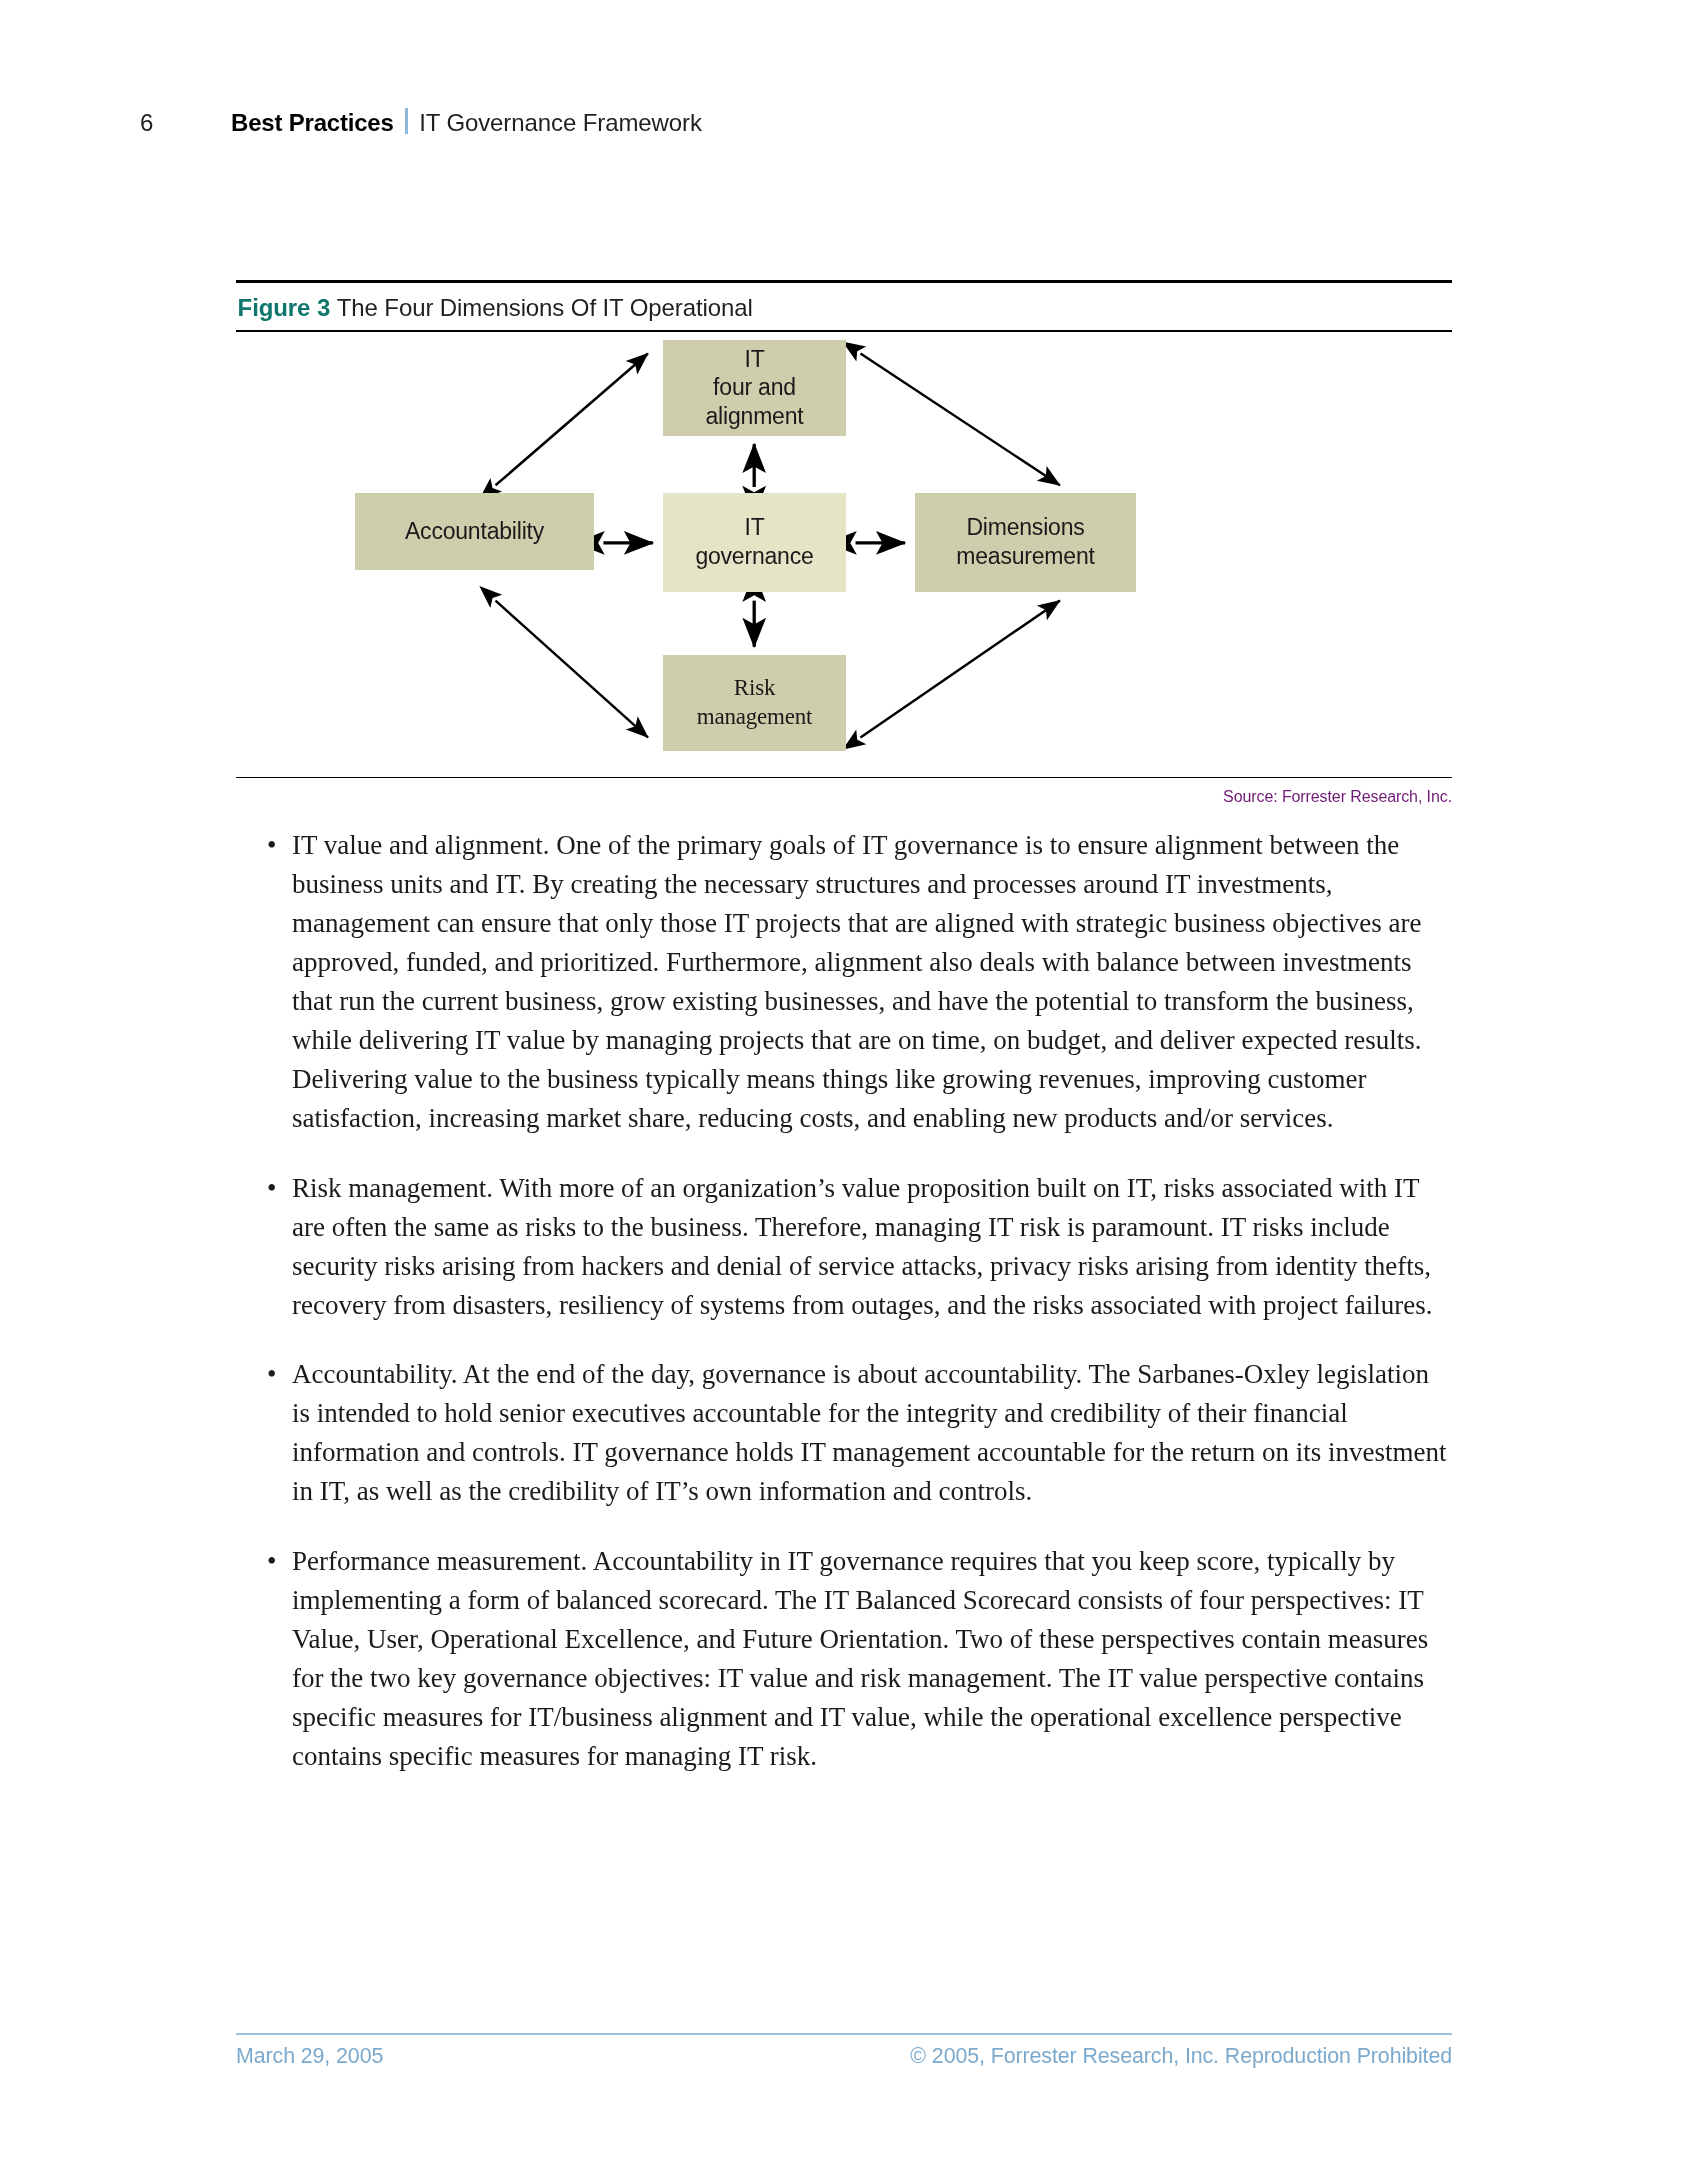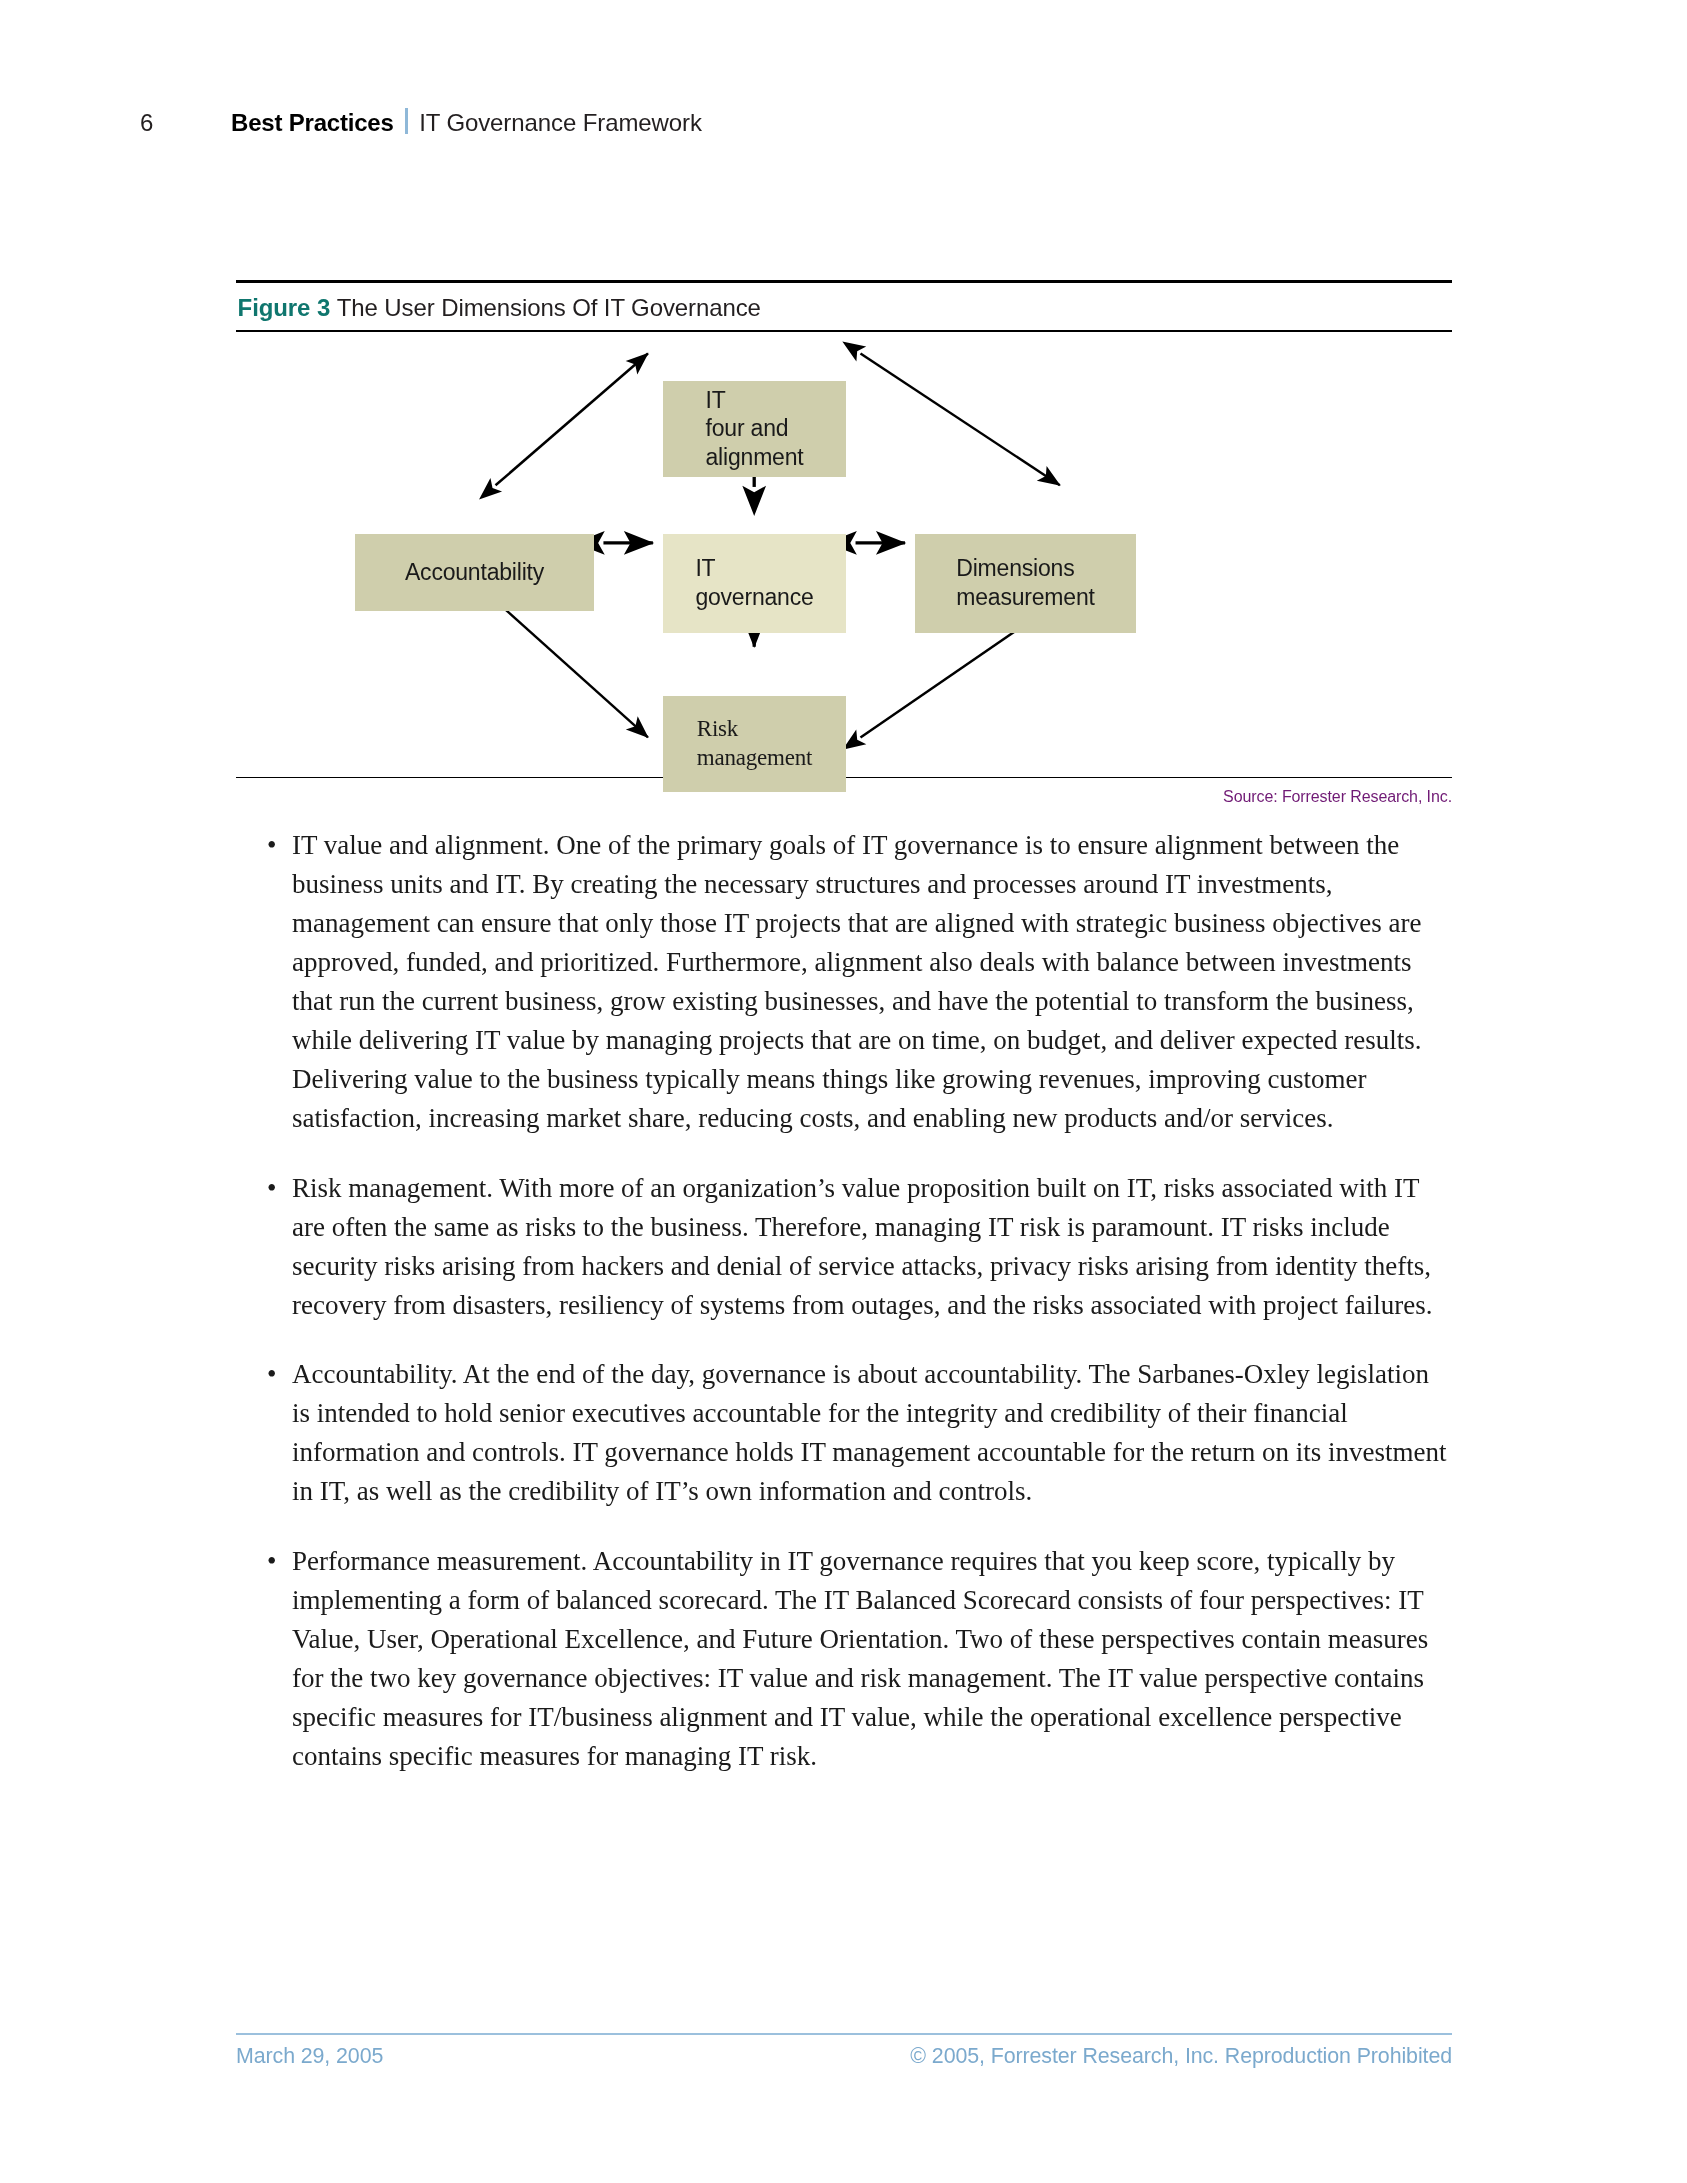--- a/index.html
+++ b/index.html
@@ -119,26 +119,26 @@
     left: 0; top: 0;
     width: 1216px;
     height: 445px;
   }
   .node {
     position: absolute;
     box-sizing: border-box;
     display: flex;
     align-items: center;
     justify-content: center;
+    text-align: center;
     font-family: "Liberation Sans", sans-serif;
     font-size: 23px;
     line-height: 1.26;
     color: #1a1a1a;
     letter-spacing: -0.2px;
-    margin-top: 41px;
   }
   .node-outer { background: #cfceac; }
   .node-center { background: #e6e4c6; }
 
   .node-top    { left: 427px;  top: 8.2px;   width: 183px; height: 96px; }
   .node-left   { left: 119px;  top: 161px;  width: 239px; height: 77px; }
   .node-center2{ left: 427px;  top: 161px;  width: 183px; height: 99px; }
   .node-right  { left: 679px;  top: 161px;  width: 221px; height: 99px; }
   .node-bottom { left: 427px;  top: 323px;  width: 183px; height: 96px; font-family: Liberation Serif, serif; }
 
@@ -203,21 +203,21 @@
     <span class="runhead-bold">Best Practices</span>
     <span class="runhead-rule"></span>
     <span class="runhead-sub">IT Governance Framework</span>
   </div>
 
   <div class="figure">
 
     <div class="fig-rule-top"></div>
 
     <div class="fig-caption">
-      <b>Figure 3</b><span>&nbsp;</span><span>The User Dimensions Of IT Governance</span>
+      <b>Figure 3</b><span>&nbsp;</span><span>The Four Dimensions Of IT Operational</span>
     </div>
 
     <div class="fig-rule-mid"></div>
 
     <div class="fig-body">
       <div class="diagram">
 
         <svg viewBox="0 0 1476 540" xmlns="http://www.w3.org/2000/svg">
           <defs>
             <marker id="ah-end" markerWidth="11" markerHeight="11" refX="9.4" refY="4.2" orient="auto" markerUnits="strokeWidth">

